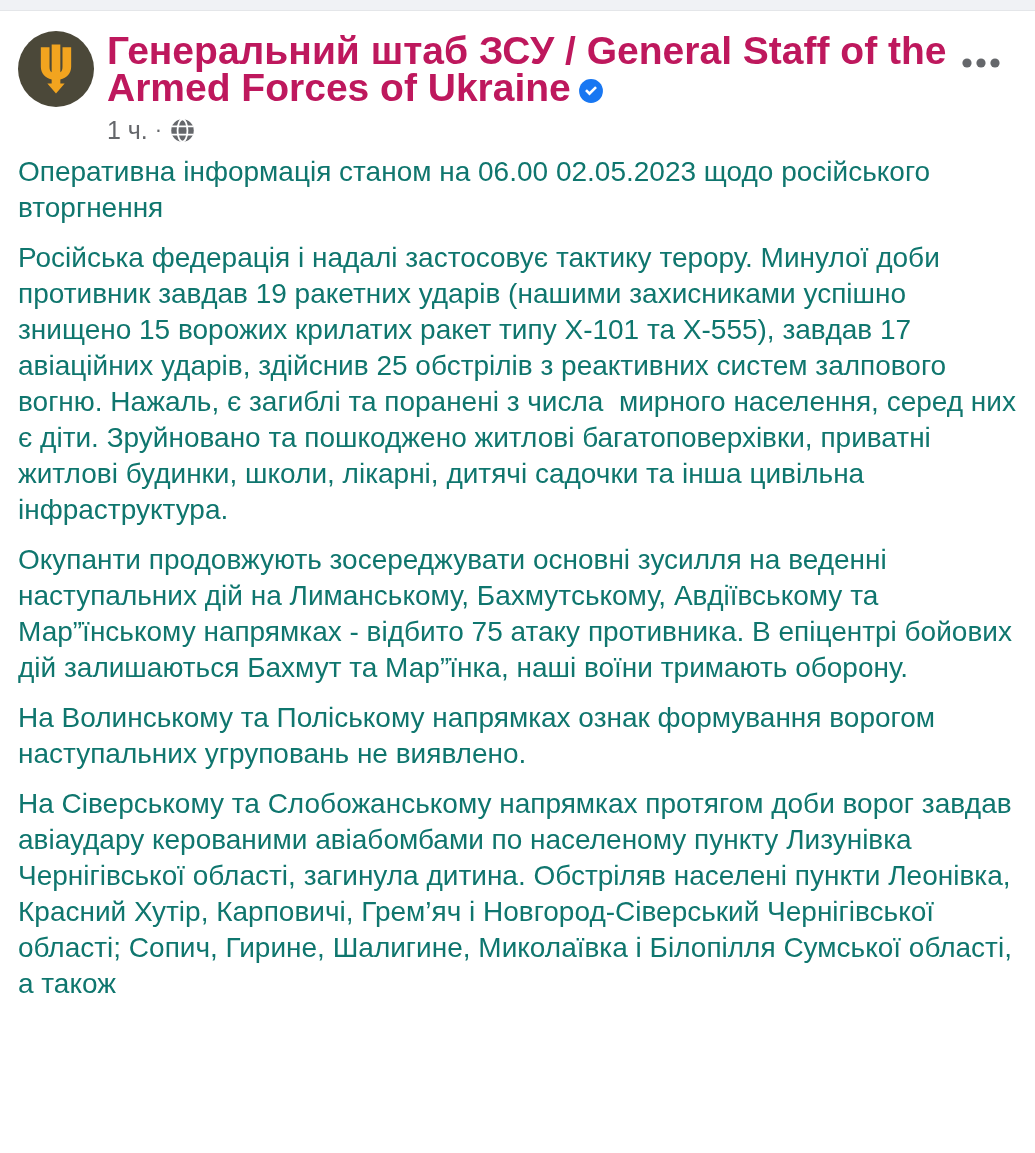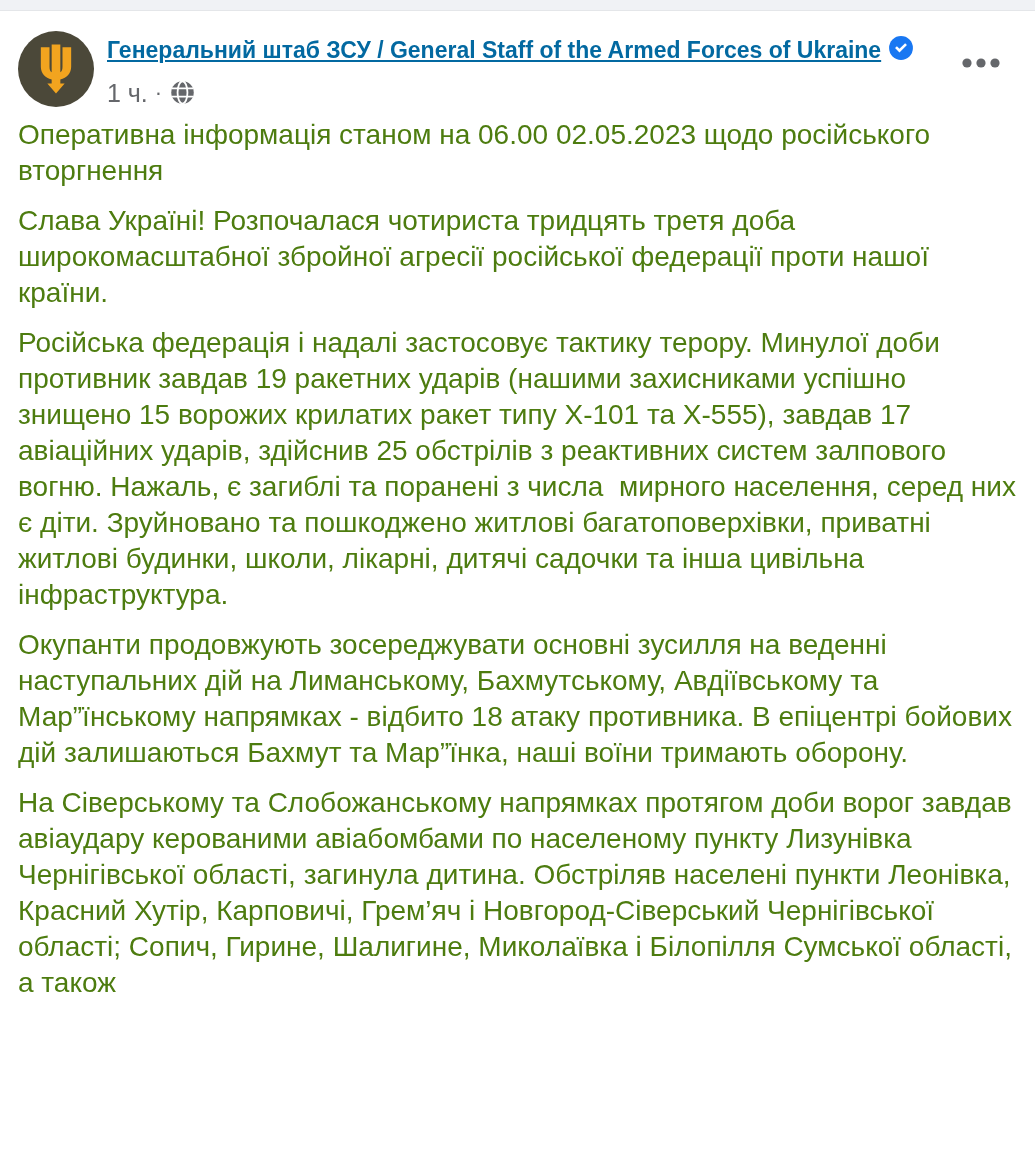--- a/index.html
+++ b/index.html
@@ -40,31 +40,31 @@
     justify-content: center;
     cursor: pointer;
   }
   .avatar svg { width: 42px; height: 52px; display: block; }
   .head-main {
     margin-left: 13px;
     padding-top: 1px;
     max-width: 845px;
   }
   .page-name {
-    font-size: 23px;
+    font-size: 39px;
     font-weight: 700;
     line-height: 37px;
-    color: #0369a1;
+    color: #be185d;
     cursor: pointer;
-    text-decoration: underline;
   }
   .badge { display: inline-block; margin-left: 7px; vertical-align: -3px; }
   .badge svg { width: 26px; height: 26px; display: inline-block; }
   .meta {
     display: flex;
+    align-items: center;
     gap: 7px;
     margin-top: 7px;
     color: #65676b;
     font-size: 25px;
     line-height: 28px;
   }
   .meta .sep { font-size: 22px; }
   .meta .globe svg { width: 27px; height: 27px; display: block; }
   .more {
     position: absolute;
@@ -73,21 +73,21 @@
     padding: 10px;
     border-radius: 50%;
     cursor: pointer;
   }
   .more svg { display: block; }
   
   .post-body p {
     margin: 0 0 14px 0;
     font-size: 28px;
     line-height: 36px;
-    color: #4d7c0f;
+    color: #0f766e;
     white-space: pre-wrap;
     word-break: normal;
   }
 </style>
 </head>
 <body>
 
 <div class="topstrip"></div>
 
 <div class="card">
@@ -133,19 +133,19 @@
           <circle cx="20" cy="6" r="4.6" fill="#65676b"></circle>
           <circle cx="34" cy="6" r="4.6" fill="#65676b"></circle>
         </svg>
       </span>
     </div>
 
   </div>
 
   <div class="post-body">
     <p>Оперативна інформація станом на 06.00 02.05.2023 щодо російського вторгнення</p>
-    <p>Слава Україні! Розпочалася чотириста тридцять третя доба широкомасштабної збройної агресії російської федерації проти нашої країни.</p>
     <p>Російська федерація і надалі застосовує тактику терору. Минулої доби противник завдав 19 ракетних ударів (нашими захисниками успішно знищено 15 ворожих крилатих ракет типу Х-101 та Х-555), завдав 17 авіаційних ударів, здійснив 25 обстрілів з реактивних систем залпового вогню. Нажаль, є загиблі та поранені з числа  мирного населення, серед них є діти. Зруйновано та пошкоджено житлові багатоповерхівки, приватні житлові будинки, школи, лікарні, дитячі садочки та інша цивільна інфраструктура.</p>
-    <p>Окупанти продовжують зосереджувати основні зусилля на веденні наступальних дій на Лиманському, Бахмутському, Авдіївському та Мар”їнському напрямках - відбито 18 атаку противника. В епіцентрі бойових дій залишаються Бахмут та Мар”їнка, наші воїни тримають оборону.</p>
+    <p>Окупанти продовжують зосереджувати основні зусилля на веденні наступальних дій на Лиманському, Бахмутському, Авдіївському та Мар”їнському напрямках - відбито 75 атаку противника. В епіцентрі бойових дій залишаються Бахмут та Мар”їнка, наші воїни тримають оборону.</p>
+    <p>На Волинському та Поліському напрямках ознак формування ворогом наступальних угруповань не виявлено.</p>
     <p>На Сіверському та Слобожанському напрямках протягом доби ворог завдав авіаудару керованими авіабомбами по населеному пункту Лизунівка Чернігівської області, загинула дитина. Обстріляв населені пункти Леонівка, Красний Хутір, Карповичі, Грем’яч і Новгород-Сіверський Чернігівської області; Сопич, Гирине, Шалигине, Миколаївка і Білопілля Сумської області, а також</p>
   </div>
 
 </div>
 
 </body></html>

